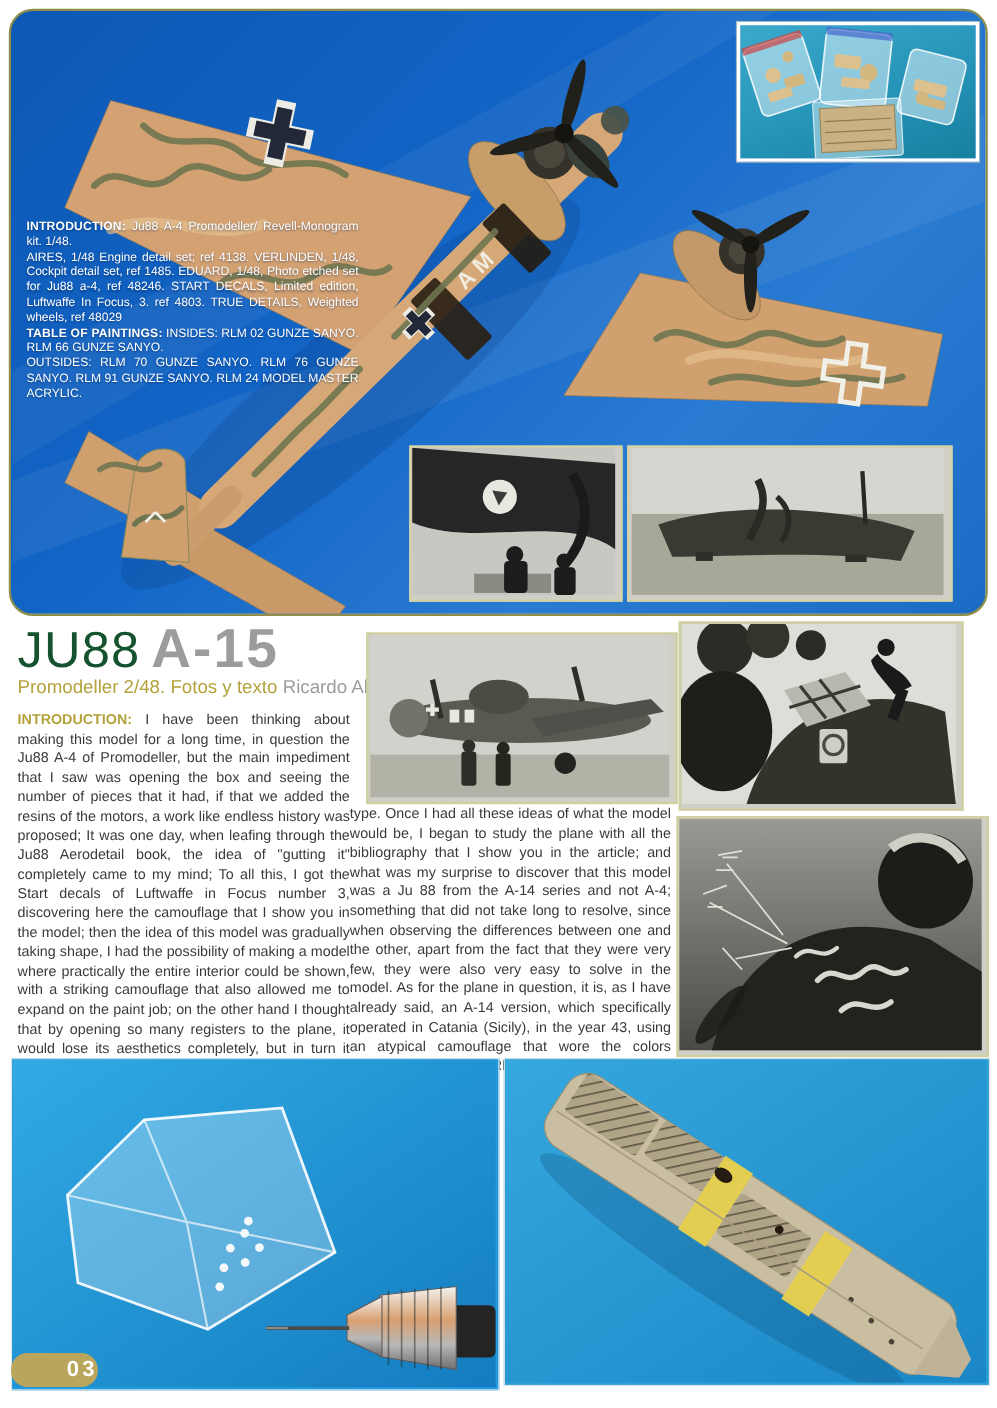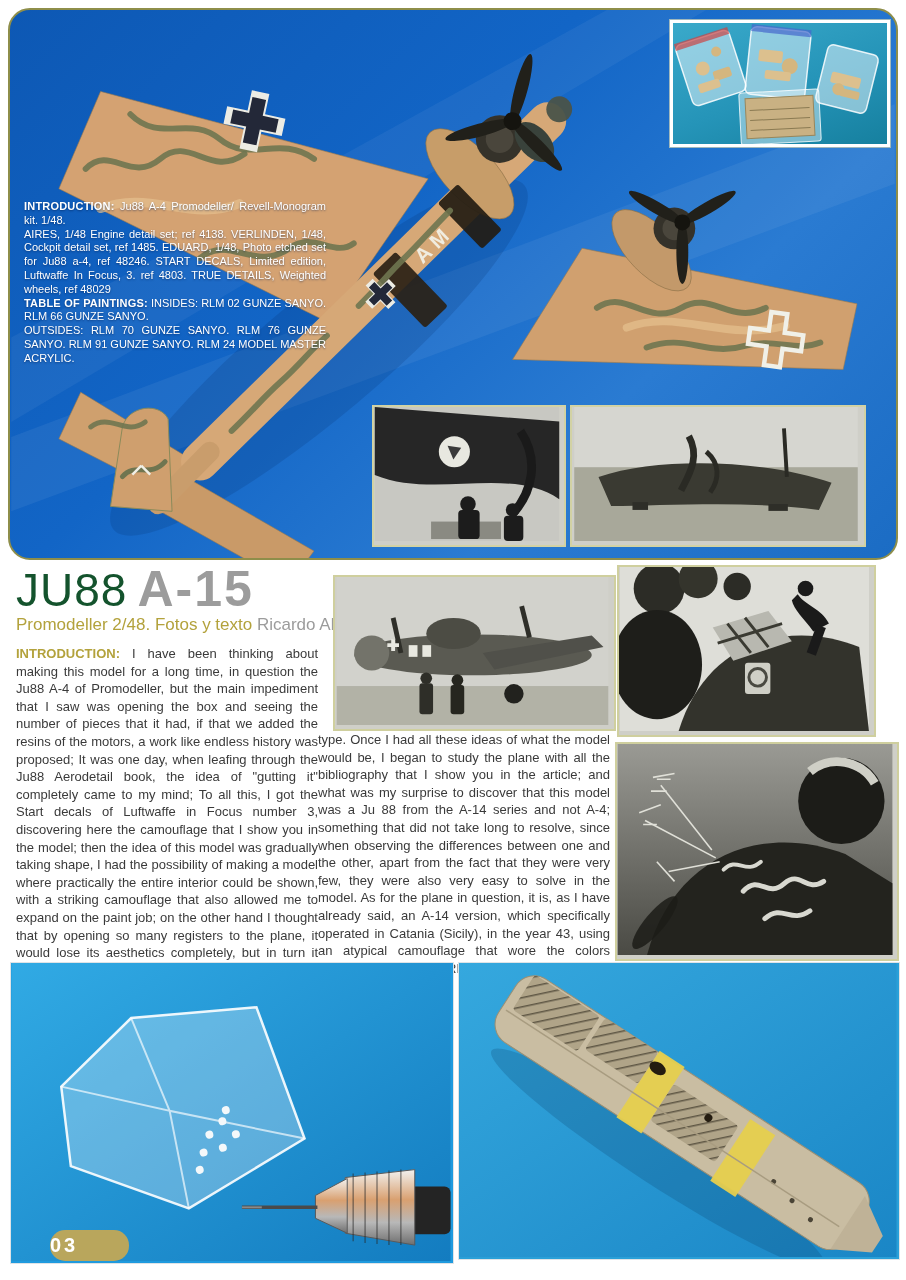--- a/index.html
+++ b/index.html
@@ -43,21 +43,21 @@
 
   .photo{position:absolute;overflow:hidden;background:#cfcfc8;}
   .ph-parked{left:333px;top:575px;width:279px;height:152px;border:2px solid #cfcf9e;}
   .ph-climb{left:617px;top:565px;width:255px;height:168px;border:2px solid #cfcf9e;}
   .ph-nose{left:615px;top:742px;width:280px;height:215px;border:2px solid #cfcf9e;}
   .ph-canopy{left:10px;top:962px;width:442px;height:300px;border:1px solid #dfe3e6;background:#1f9ade;}
   .ph-fuselage{left:458px;top:962px;width:440px;height:296px;border:1px solid #dfe3e6;background:#2aa0d8;}
 
   .badge{position:absolute;left:10px;top:1230px;width:79px;height:31px;
          background:#b9a65c;border-radius:15px;color:#ffffff;font-weight:bold;
-         font-size:20px;letter-spacing:3px;text-align:left;line-height:31px;margin-left:40px;}
+         font-size:20px;letter-spacing:3px;text-align:right;line-height:31px;}
 </style>
 </head>
 <body>
 
 <div>
 
   <div class="hero">
     <svg width="886" height="548" viewBox="0 0 890 552">
 
       <polygon points="0,430 890,95 890,175 0,505" fill="#ffffff" opacity="0.06"></polygon>

